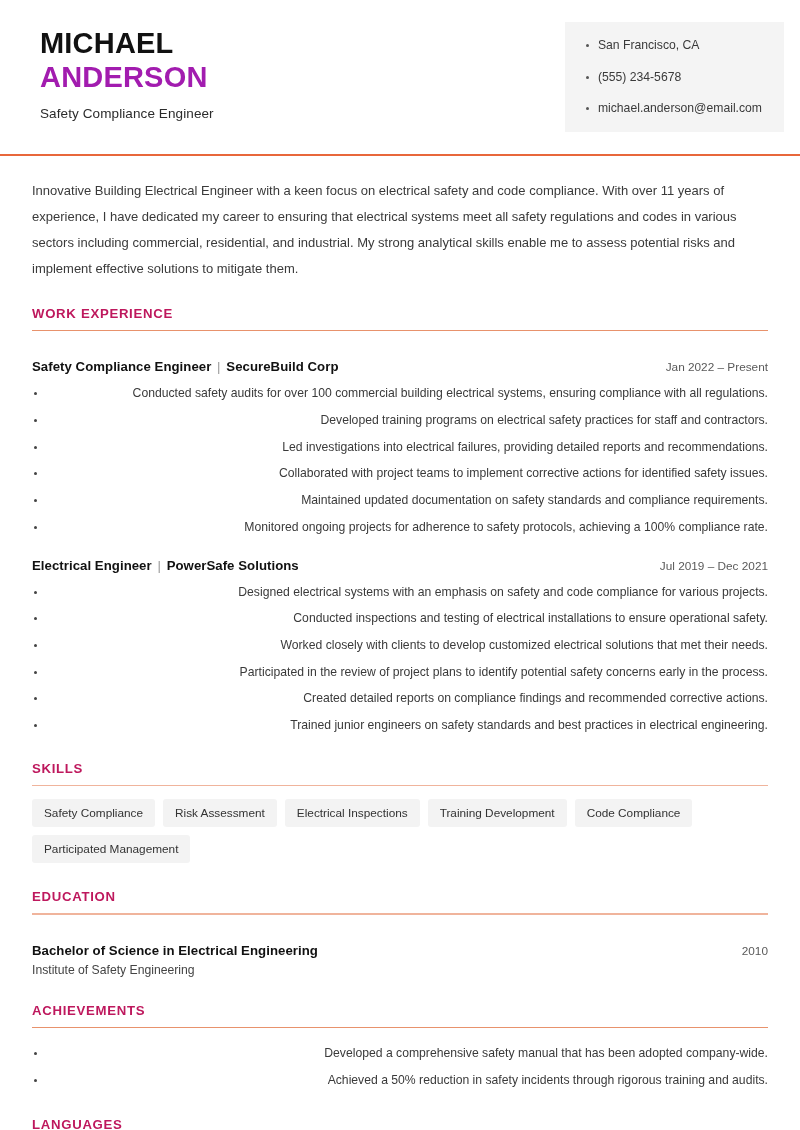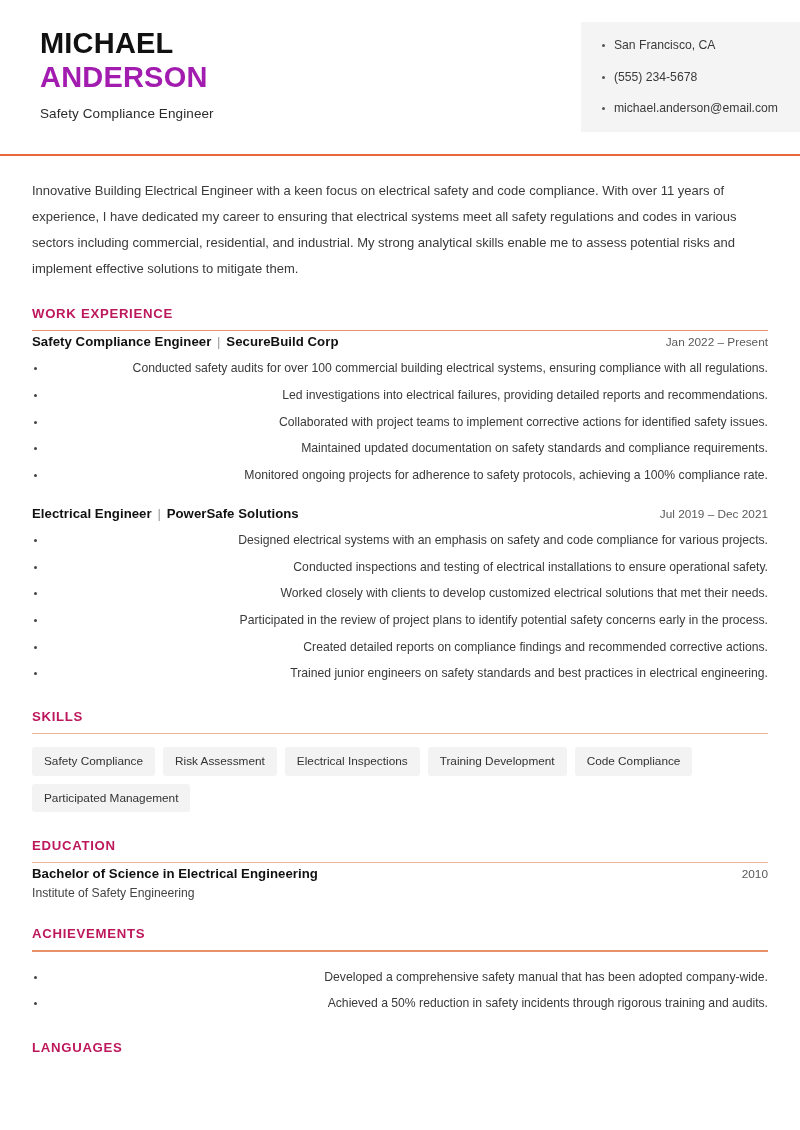--- a/index.html
+++ b/index.html
@@ -44,21 +44,21 @@
     font-size: 13.5px;
     color: #2b2b2b;
     font-weight: normal;
     letter-spacing: 0.1px;
   }
   .contact-box {
     background: #f4f4f4;
     padding: 16px 22px 16px 20px;
     min-width: 214px;
     box-sizing: border-box;
-    margin-right: 0;
+    margin-right: 16px;
   }
   .contact-list {
     list-style: none;
     margin: 0;
     padding: 0;
   }
   .contact-item {
     position: relative;
     font-size: 12.2px;
     color: #3a3a3a;
@@ -107,21 +107,21 @@
     margin: 0;
   }
   .section-rule {
     height: 1.5px;
     background: #f0b49c;
     margin-top: 9px;
     margin-bottom: 0;
   }
   .section-rule.strong { background: #e8926c; }
 
-  .entry { margin-top: 3px; }
+  .entry { margin-top: 28px; }
   .entry-head {
     display: flex;
     align-items: baseline;
     justify-content: space-between;
   }
   .entry-title {
     font-size: 13.2px;
     font-weight: bold;
     color: #111111;
     letter-spacing: 0.05px;
@@ -218,20 +218,21 @@
         <div class="entry-head">
           <div class="entry-title">
             <span>Safety Compliance Engineer</span>
             <span class="entry-sep">|</span>
             <span>SecureBuild Corp</span>
           </div>
           <div class="entry-date">Jan 2022 – Present</div>
         </div>
         <ul class="bullets">
           <li>Conducted safety audits for over 100 commercial building electrical systems, ensuring compliance with all regulations.</li>
+          <li>Developed training programs on electrical safety practices for staff and contractors.</li>
           <li>Led investigations into electrical failures, providing detailed reports and recommendations.</li>
           <li>Collaborated with project teams to implement corrective actions for identified safety issues.</li>
           <li>Maintained updated documentation on safety standards and compliance requirements.</li>
           <li>Monitored ongoing projects for adherence to safety protocols, achieving a 100% compliance rate.</li>
         </ul>
       </div>
 
       <div class="entry" style="margin-top:21px;">
         <div class="entry-head">
           <div class="entry-title">

